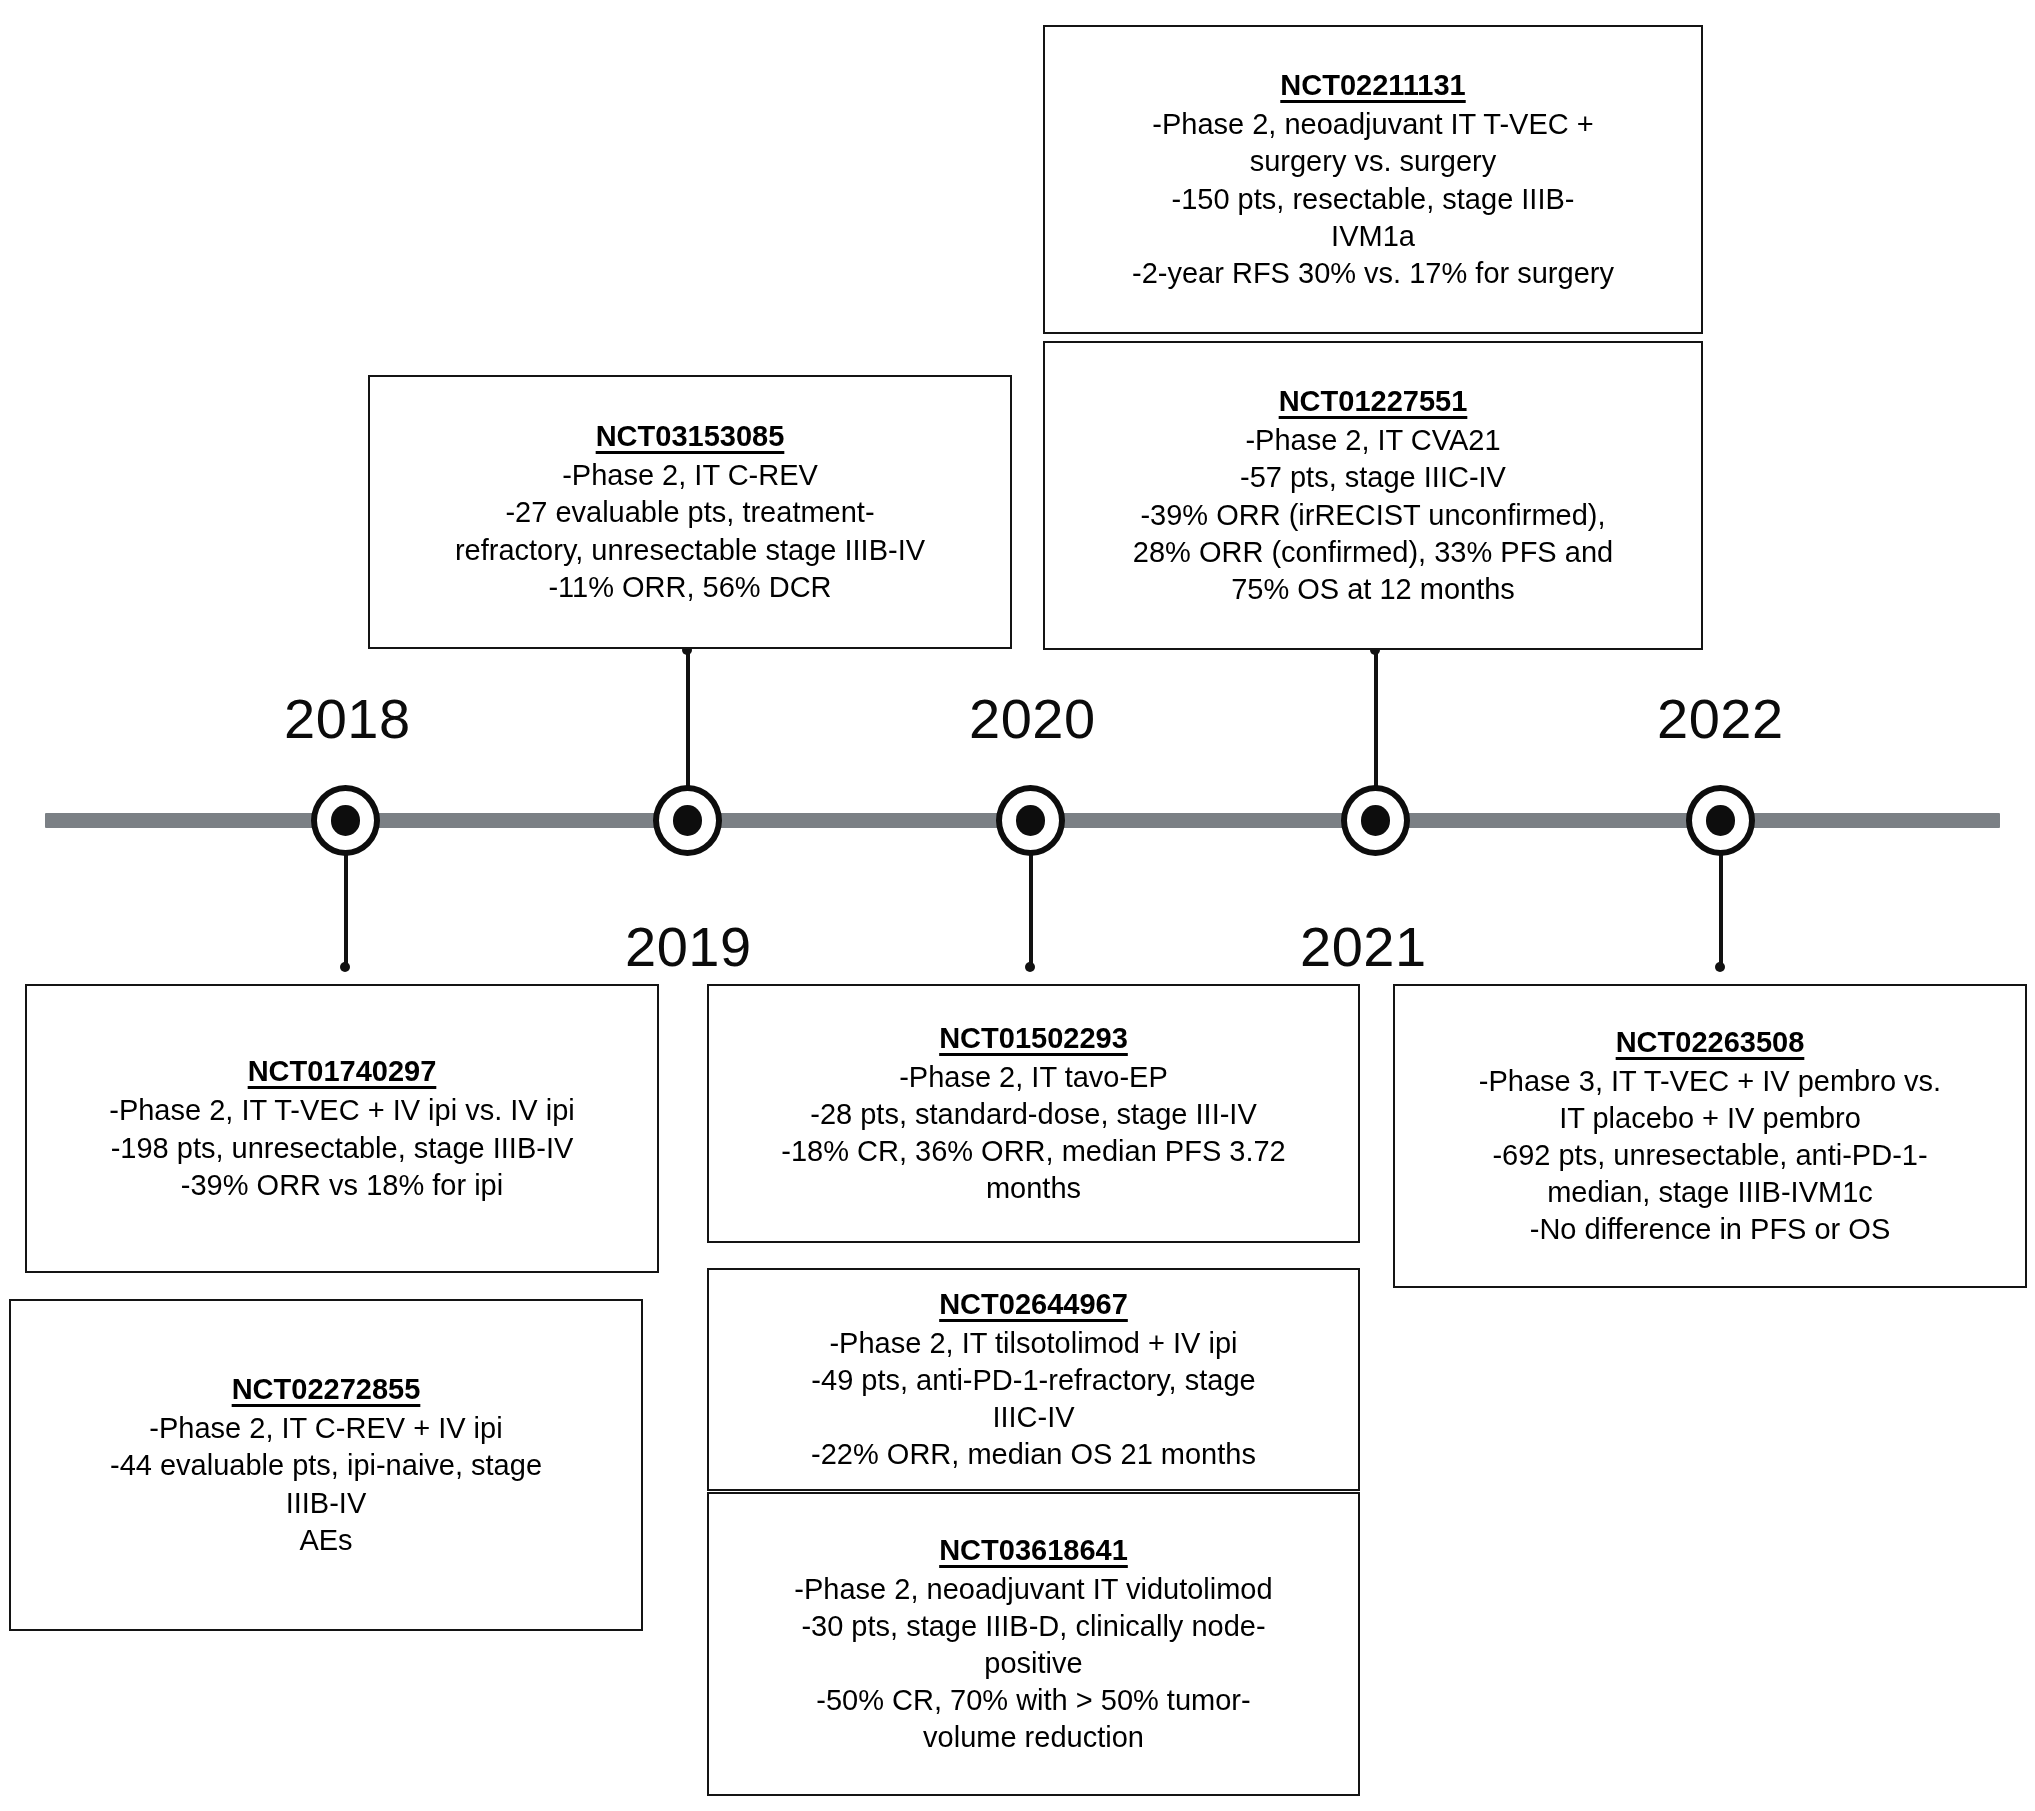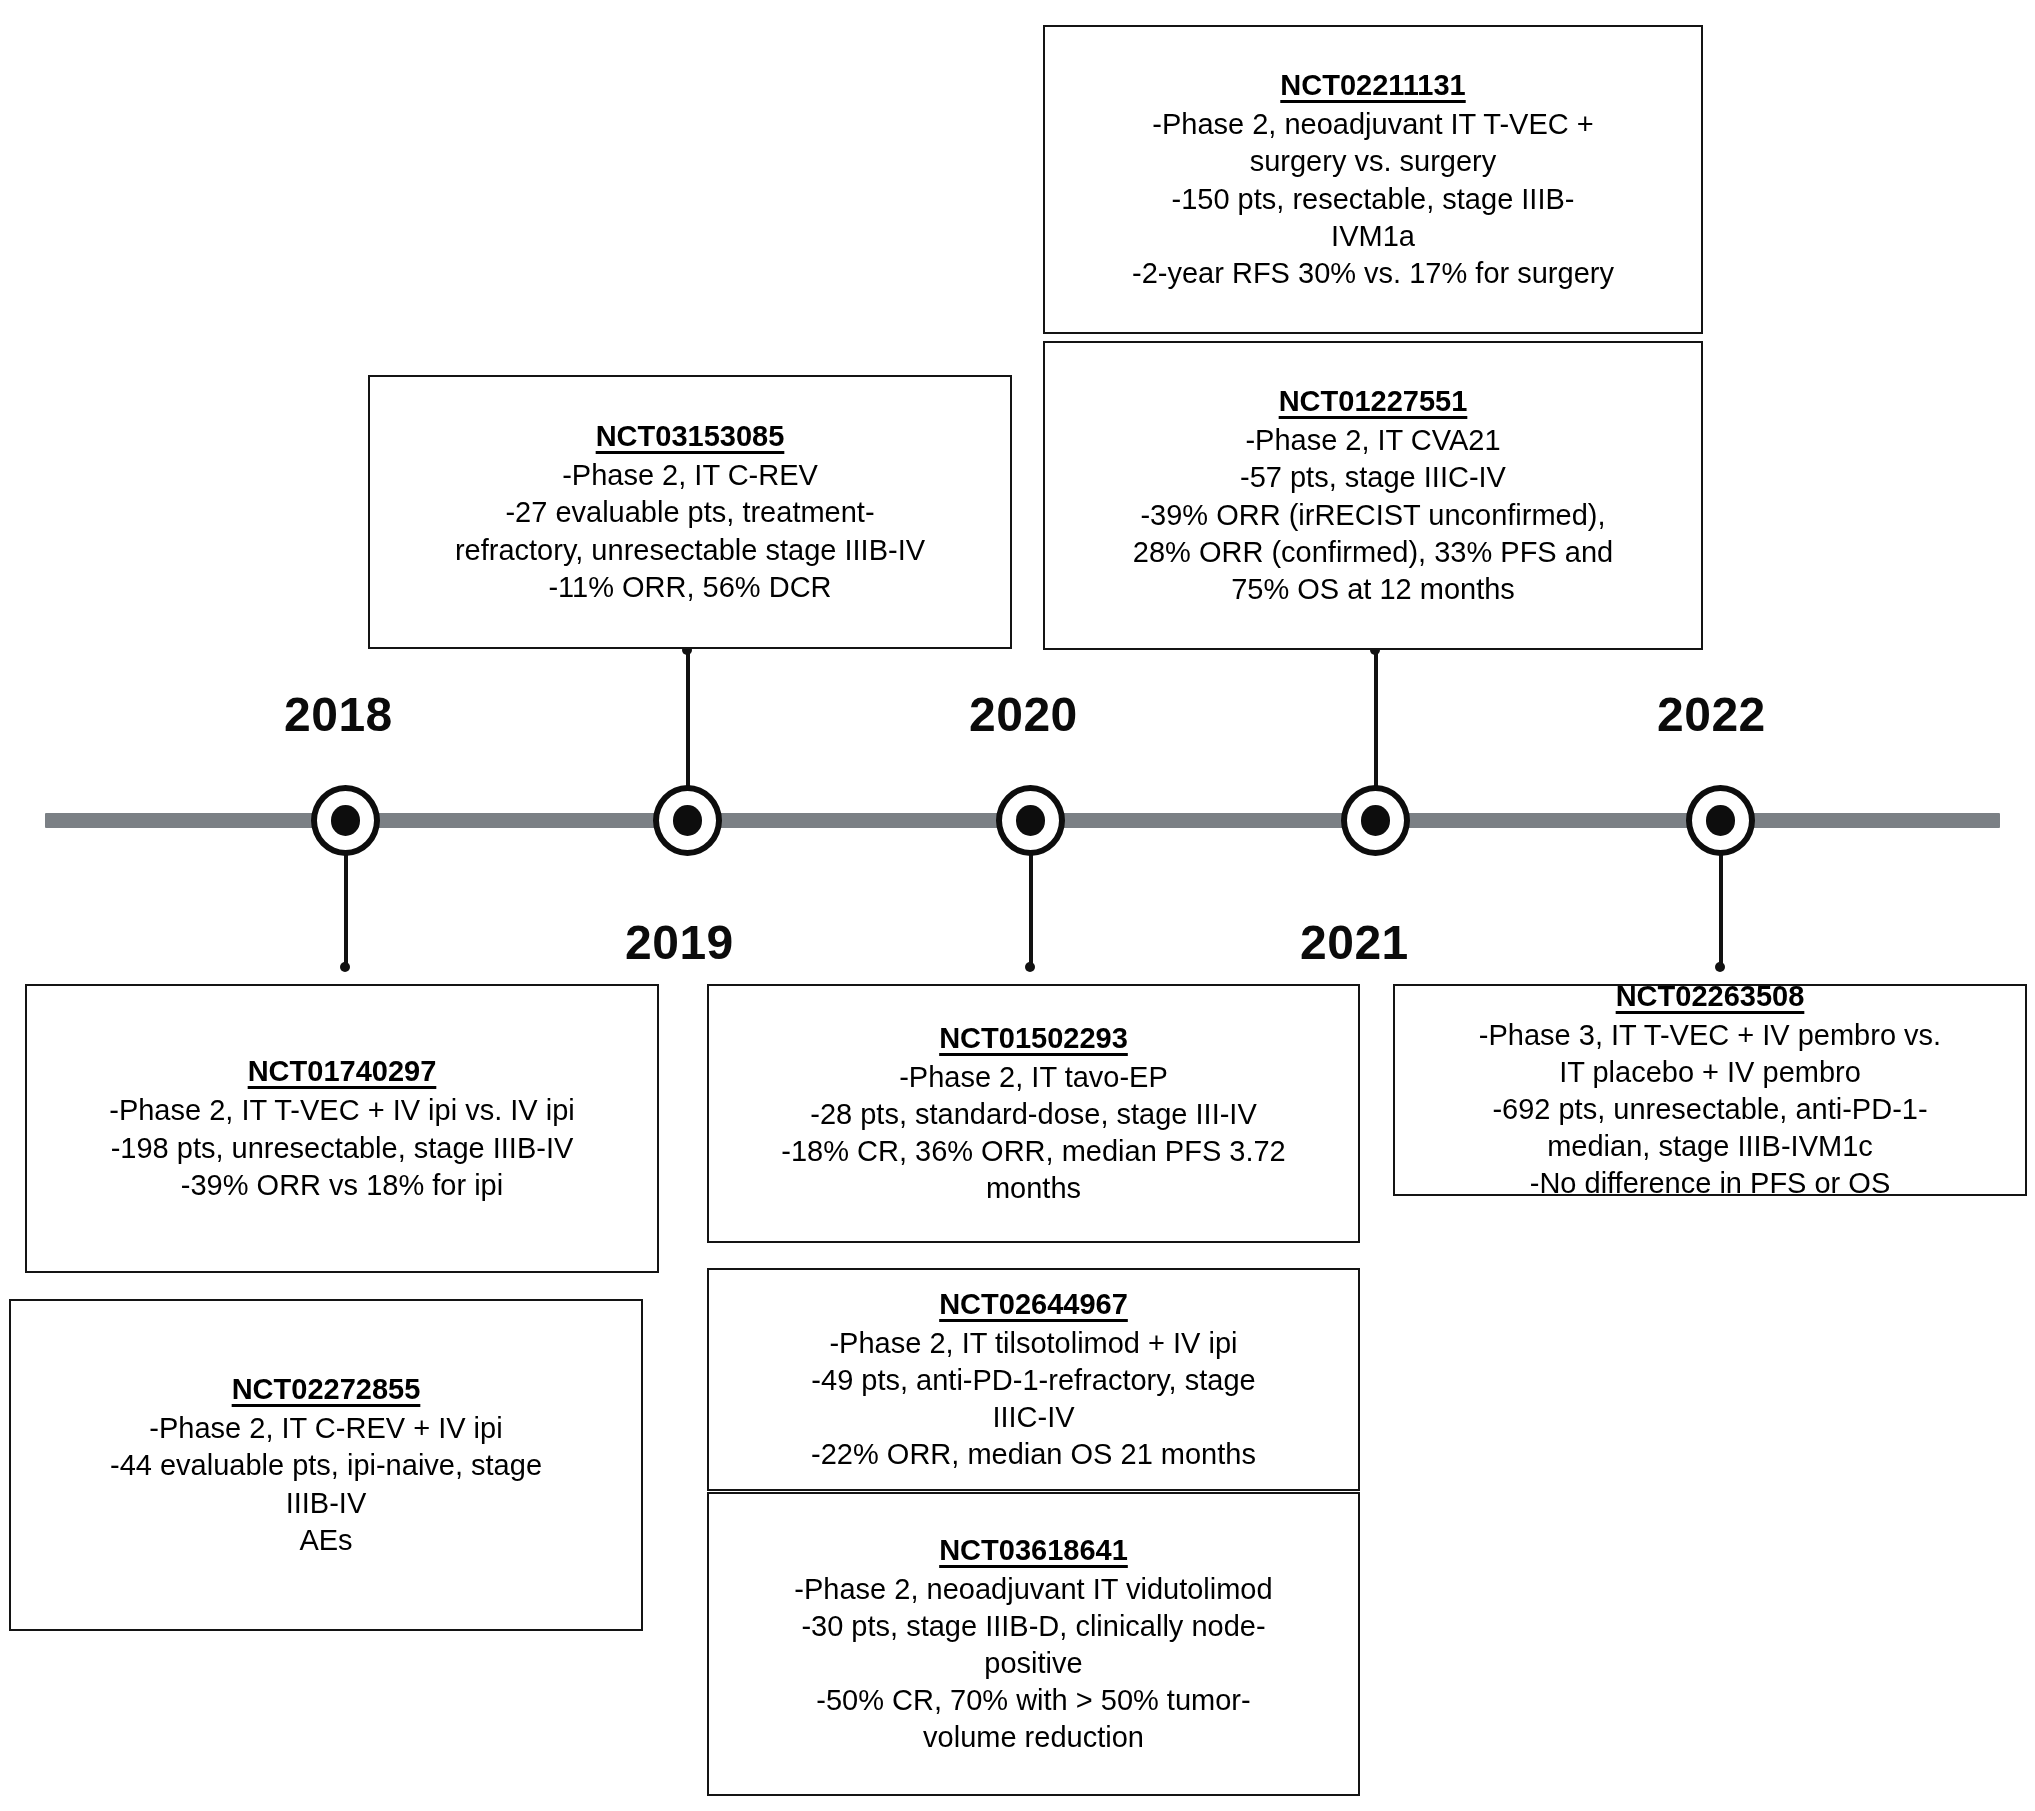--- a/index.html
+++ b/index.html
@@ -53,23 +53,23 @@
     width: 10px;
     height: 10px;
     border-radius: 50%;
     background: #111111;
     z-index: 3;
   }
 
   
   .year {
     position: absolute;
-    font-weight: bold;
+    font-weight: normal;
     color: #0b0b0b;
-    font-size: 48px;
+    font-size: 56px;
     letter-spacing: 0.5px;
     line-height: 1;
     white-space: nowrap;
   }
 
   
   .study-box {
     position: absolute;
     background: #ffffff;
     border: 2.5px solid #141414;
@@ -224,21 +224,21 @@
     <div class="study-title">NCT03618641</div>
     <div class="study-lines">
       <div class="study-line">-Phase 2, neoadjuvant IT vidutolimod</div>
       <div class="study-line">-30 pts, stage IIIB-D, clinically node-</div>
       <div class="study-line">positive</div>
       <div class="study-line">-50% CR, 70% with &gt; 50% tumor-</div>
       <div class="study-line">volume reduction</div>
     </div>
   </div>
 
-  <div class="study-box" style="left:1393px; top:984px; width:634px; height:212px;">
+  <div class="study-box" style="left:1393px; top:984px; width:634px; height:304px;">
     <div class="study-title">NCT02263508</div>
     <div class="study-lines">
       <div class="study-line">-Phase 3, IT T-VEC + IV pembro vs.</div>
       <div class="study-line">IT placebo + IV pembro</div>
       <div class="study-line">-692 pts, unresectable, anti-PD-1-</div>
       <div class="study-line">median, stage IIIB-IVM1c</div>
       <div class="study-line">-No difference in PFS or OS</div>
     </div>
   </div>
 

